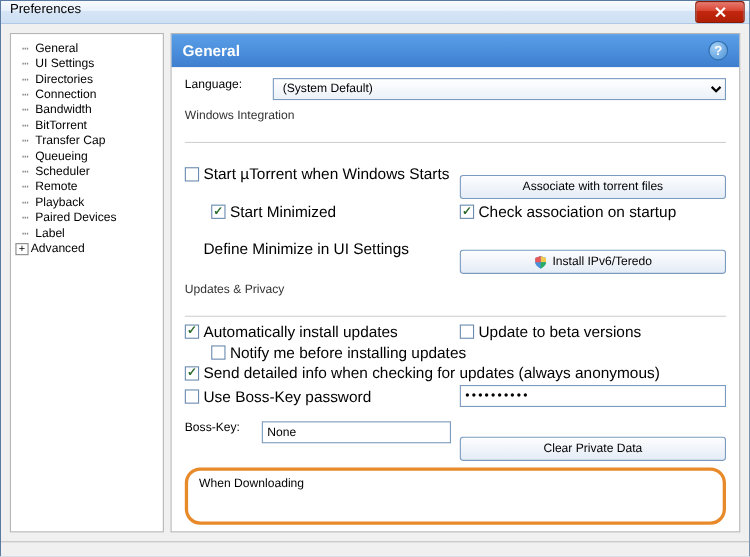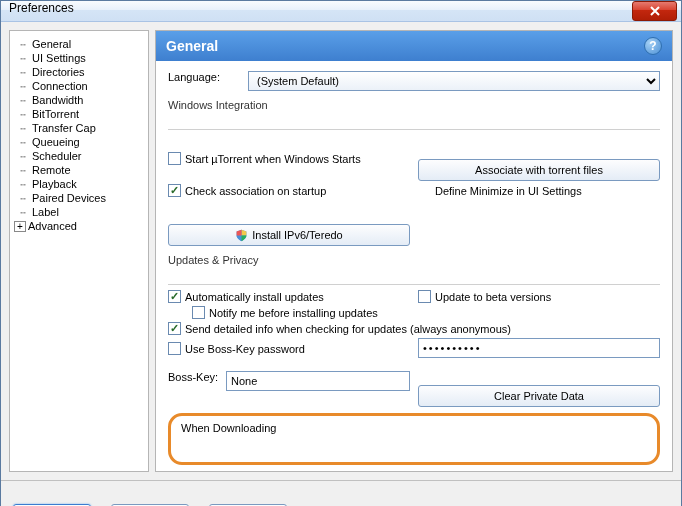--- a/index.html
+++ b/index.html
@@ -19,21 +19,21 @@
 .content-header { height: 30px; background: linear-gradient(to bottom, #5a9fe8 0%, #3e7fcf 100%); display: flex; align-items: center; padding: 0 10px; }
 .content-header-title { color: #fff; font-size: 14px; font-weight: bold; flex: 1; }
 .help-icon { width: 18px; height: 18px; border-radius: 50%; background: radial-gradient(circle at 30% 30%, #a4d0f5, #4d91d6); color: #fff; display: flex; align-items: center; justify-content: center; font-weight: bold; font-size: 12px; cursor: pointer; border: 1px solid #2f6fb0; }
 .content-body { flex: 1; padding: 10px 12px 6px 12px; overflow-y: auto; }
 .row { display: flex; align-items: flex-start; margin-bottom: 6px; }
 .row label { font-size: 11px; }
 .lang-label { width: 80px; }
 select.combo { flex: 1; height: 20px; border: 1px solid #7a9ac0; background: linear-gradient(to bottom, #fff, #ebf1f8); font-size: 11px; padding: 0 4px; }
 .section-title { font-size: 11px; color: #333; margin: 8px 0 5px 0; border-bottom: 1px solid #d0d0d0; padding-bottom: 18px; }
 .grid2 { display: grid; grid-template-columns: 1fr 1fr; gap: 3px 8px; align-items: center; }
-.chk { display: flex; align-items: flex-end; gap: 4px; font-size: 11px; }
+.chk { display: flex; align-items: center; gap: 4px; font-size: 14px; }
 .chkbox { width: 13px; height: 13px; border: 1px solid #6a8ab0; background: #fff; display: inline-flex; align-items: center; justify-content: center; cursor: pointer; }
 .chkbox.checked::after { content: "✓"; color: #2a6b2a; font-size: 11px; font-weight: bold; line-height: 1; }
 .btn { height: 22px; border: 1px solid #7a9ac0; background: linear-gradient(to bottom, #fdfdfe, #e4ecf6); font-size: 11px; padding: 0 10px; cursor: pointer; border-radius: 3px; display: inline-flex; align-items: center; justify-content: center; gap: 4px; margin-top: 24px; }
 .btn.full { width: 100%; }
 .shield { width: 13px; height: 13px; }
 .indent { padding-left: 24px; }
 .textfield { height: 20px; border: 1px solid #7a9ac0; background: #fff; font-size: 11px; padding: 0 4px; }
 .pwd { letter-spacing: 2px; }
 .highlight { border: 3px solid #e88a2a; border-radius: 14px; padding: 6px 10px 10px 10px; margin-top: 6px; }
 .footer { height: 44px; border-top: 1px solid #c0c0c0; background: #f0f0f0; display: flex; align-items: center; gap: 20px; padding: 0 12px; }
@@ -130,20 +130,24 @@
 
         <div class="section-title">Windows Integration</div>
         <div class="grid2">
           <div class="chk">
               <span class="chkbox"></span>
               <span>Start µTorrent when Windows Starts</span>
             </div>
           <button class="btn full">
               <span>Associate with torrent files</span>
             </button>
+          <div class="chk indent">
+              <span class="chkbox checked"></span>
+              <span>Start Minimized</span>
+            </div>
           <div class="chk">
               <span class="chkbox checked"></span>
               <span>Check association on startup</span>
             </div>
           <div class="chk">
               <span style="width:13px"></span>
               <span>Define Minimize in UI Settings</span>
             </div>
           <button class="btn full">
             <svg class="shield" viewBox="0 0 16 16">
@@ -173,21 +177,21 @@
             </div>
           <div class="chk" style="grid-column:1/3">
               <span class="chkbox checked"></span>
               <span>Send detailed info when checking for updates (always anonymous)</span>
             </div>
           <div class="chk">
               <span class="chkbox"></span>
               <span>Use Boss-Key password</span>
             </div>
           <input class="textfield pwd" type="text" value="••••••••••" style="">
-          <div class="row" style="gap:2px">
+          <div class="row" style="gap:14px">
             <label style="width:56px">Boss-Key:</label>
             <input class="textfield" style="flex: 1 1 0%;" type="text" value="None">
           </div>
           <button class="btn full">
               <span>Clear Private Data</span>
             </button>
         </div>
 
         <div class="highlight">
           <div style="font-size:11px;margin-bottom:18px">When Downloading</div>

